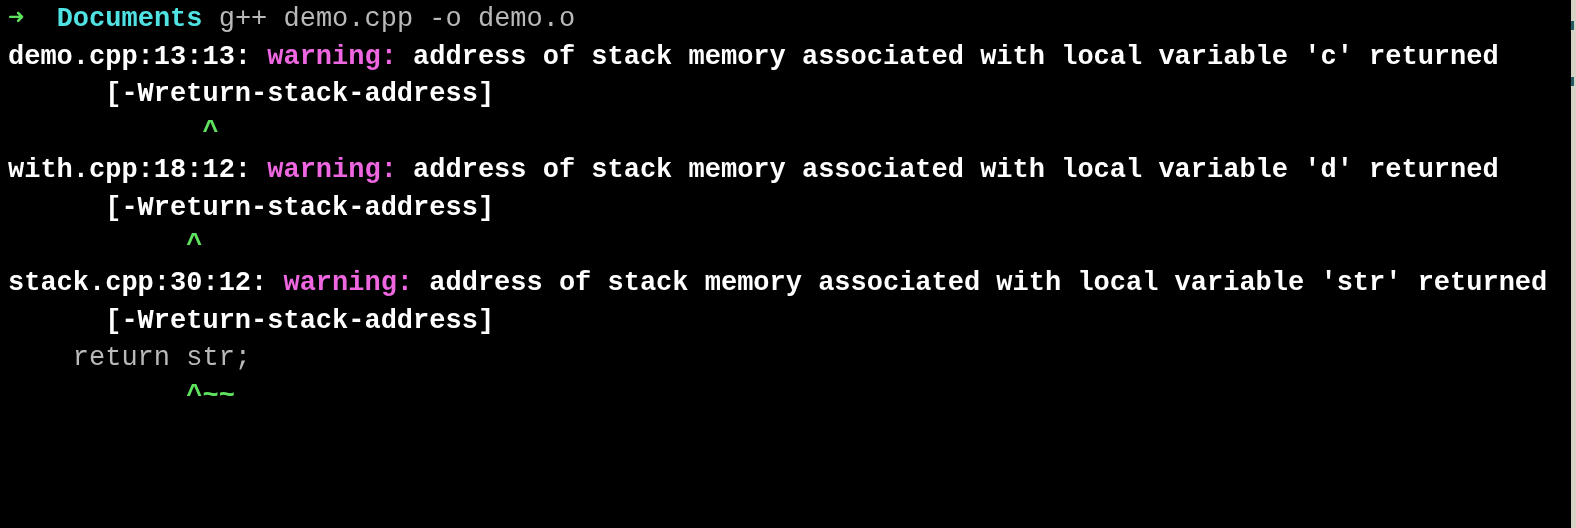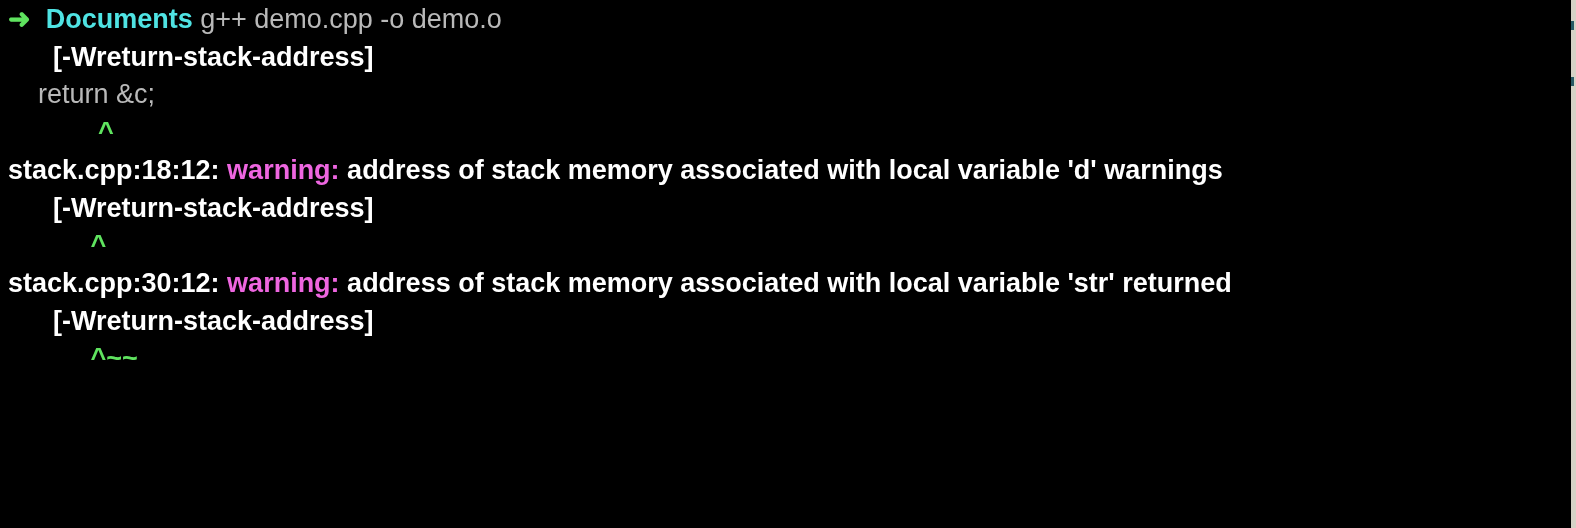--- a/index.html
+++ b/index.html
@@ -6,21 +6,21 @@
     margin: 0;
     padding: 0;
     background: #000000;
   }
   #terminal {
     position: relative;
     width: 1576px;
     height: 528px;
     background: var(--bg, #000);
     overflow: hidden;
-    font-family: Liberation Sans, sans-serif;
+    font-family: Liberation Mono, monospace;
     font-size: 27px;
     line-height: 37.71px;
     box-sizing: border-box;
     cursor: text;
   }
   #output {
     position: absolute;
     left: 8px;
     top: 1px;
     right: 10px;
@@ -49,27 +49,28 @@
     height: 9px;
     background: var(--edge-mark);
   }
 </style>
 </head>
 <body>
 
 <div id="terminal" style="--bg: #000000; --white: #ffffff; --gray: #b9b9b9; --magenta: #ee66e0; --green: #5fe35f; --cyan: #4fe3e3; --edge: #d6d2c6; --edge-mark: #275964;">
   <div id="output">
       <div class="line"><span class="seg-green">➜  </span><span class="seg-cyan">Documents</span><span class="seg-gray"> g++ demo.cpp -o demo.o</span></div>
+      <div class="line"><span class="seg-white">demo.cpp:13:13: </span><span class="seg-magenta">warning: </span><span class="seg-white">address of stack memory associated with local variable 'c' returned</span></div>
       <div class="line"><span class="seg-white">      [-Wreturn-stack-address]</span></div>
-      <div class="line"><span class="seg-gray">    return &amp;c;</span></div>
       <div class="line"><span class="seg-green">            ^</span></div>
-      <div class="line"><span class="seg-white">stack.cpp:18:12: </span><span class="seg-magenta">warning: </span><span class="seg-white">address of stack memory associated with local variable 'd' warnings</span></div>
+      <div class="line"><span class="seg-white">with.cpp:18:12: </span><span class="seg-magenta">warning: </span><span class="seg-white">address of stack memory associated with local variable 'd' returned</span></div>
       <div class="line"><span class="seg-white">      [-Wreturn-stack-address]</span></div>
       <div class="line"><span class="seg-green">           ^</span></div>
       <div class="line"><span class="seg-white">stack.cpp:30:12: </span><span class="seg-magenta">warning: </span><span class="seg-white">address of stack memory associated with local variable 'str' returned</span></div>
       <div class="line"><span class="seg-white">      [-Wreturn-stack-address]</span></div>
+      <div class="line"><span class="seg-gray">    return str;</span></div>
       <div class="line"><span class="seg-green">           ^~~</span></div>
     </div>
   <div id="window-edge">
       <div class="edge-mark" style="top: 21px;"></div>
       <div class="edge-mark" style="top: 77px;"></div>
     </div>
 </div>
 
 </body></html>

